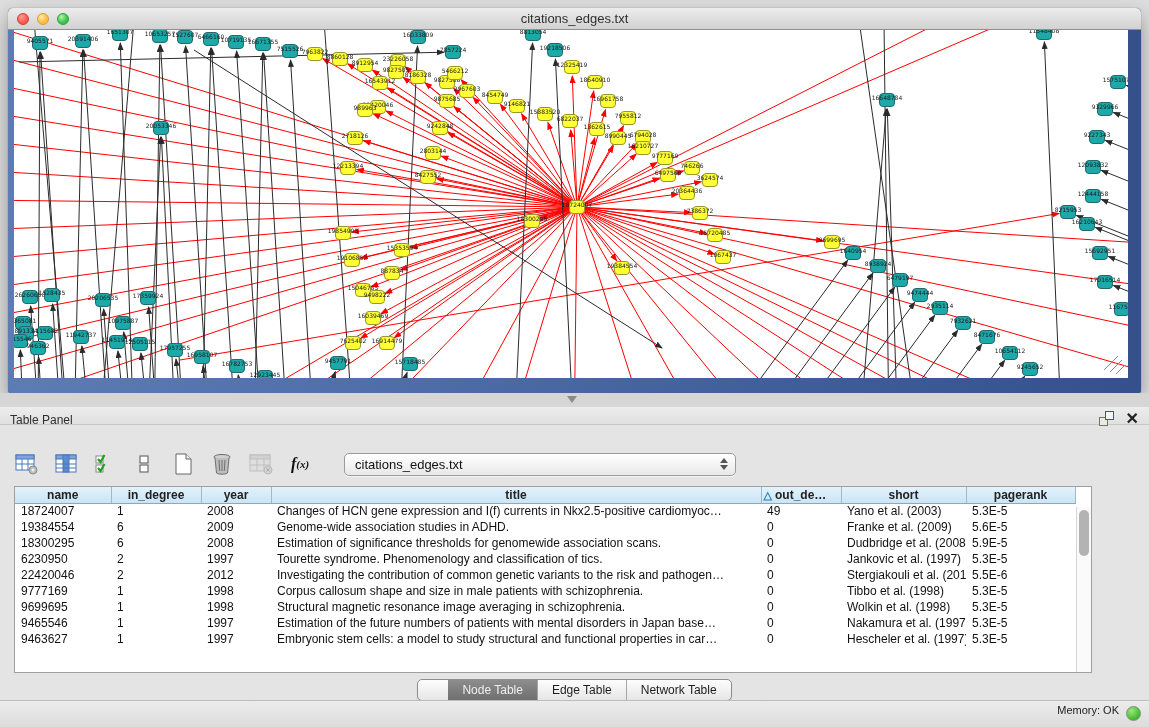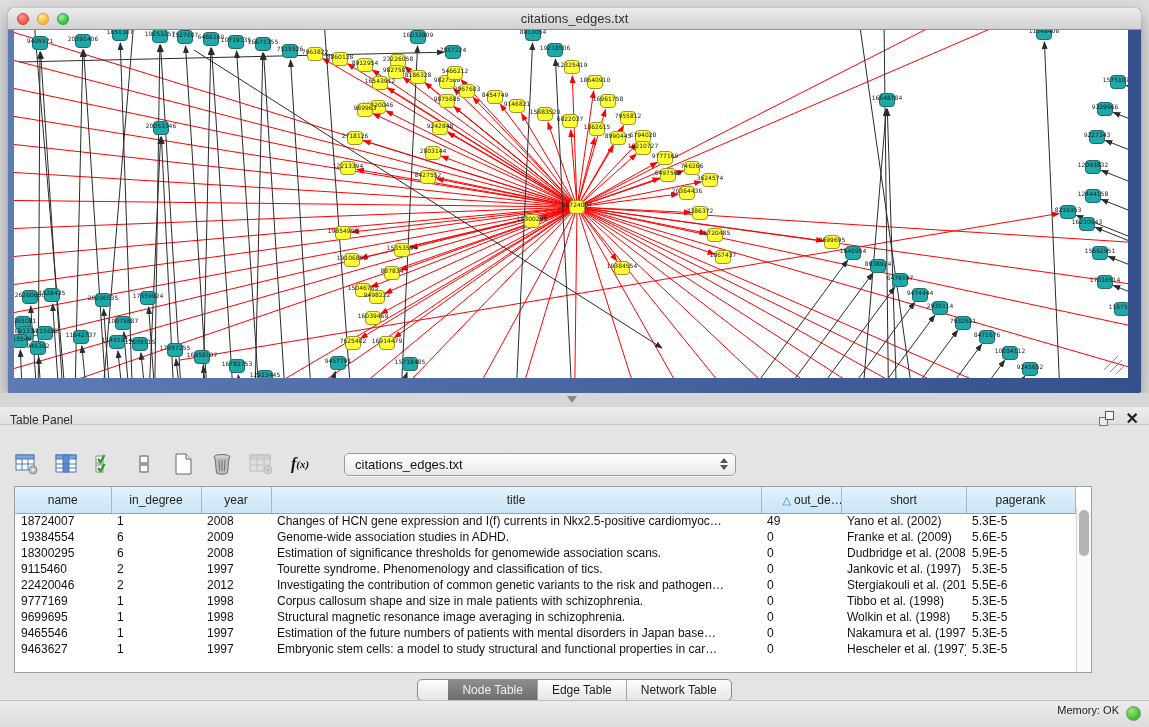--- a/index.html
+++ b/index.html
@@ -43,22 +43,22 @@
   .table-select { margin-left:18px; width:392px; height:23px; border:1px solid #9b9b9b; border-radius:5px;
     background:linear-gradient(#ffffff,#e8e8e8); position:relative; display:flex; align-items:center; box-shadow:0 1px 0 rgba(255,255,255,.7); }
   .table-select .sel-text { font-size:13px; color:#111; padding-left:10px; }
   .select-arrows { position:absolute; right:7px; top:4px; display:flex; flex-direction:column; gap:2px; }
   .select-arrows i { width:0; height:0; border-left:4px solid transparent; border-right:4px solid transparent; display:block; }
   .select-arrows .up { border-bottom:5px solid #555; }
   .select-arrows .dn { border-top:5px solid #555; }
 
   .table-wrap { position:absolute; left:14px; top:79px; width:1078px; height:187px; background:#ffffff; border:1px solid #9f9f9f; }
   table.data { border-collapse:collapse; table-layout:fixed; width:1060px; font-size:12px; }
-  table.data th { height:26px; background:linear-gradient(#e3f2fb,#c9e5f5); border-right:1px solid #9fb9c9; border-bottom:1px solid #8aa9bc;
-    font-weight:normal; color:#222; text-align:center; overflow:hidden; white-space:nowrap; }
+  table.data th { height:16px; background:linear-gradient(#e3f2fb,#c9e5f5); border-right:1px solid #9fb9c9; border-bottom:1px solid #8aa9bc;
+    font-weight:bold; color:#222; text-align:center; overflow:hidden; white-space:nowrap; }
   table.data td { height:16px; padding:0 6px; color:#111; white-space:nowrap; overflow:hidden; text-overflow:clip; }
   .sort-tri { color:#2a7fb5; font-size:11px; margin-right:3px; }
   .vscroll { position:absolute; right:0; top:20px; bottom:0; width:15px; background:#fafafa; border-left:1px solid #d5d5d5; }
   .vthumb { position:absolute; left:2px; top:3px; width:10px; height:46px; border-radius:6px; background:#b3b3b3; }
 
   .tabs { position:absolute; left:0; right:0; top:272px; display:flex; justify-content:center; }
   .seg { display:flex; border:1px solid #8e8e8e; border-radius:5px; overflow:hidden; background:linear-gradient(#fdfdfd,#e6e6e6); box-shadow:0 1px 1px rgba(0,0,0,.15); }
   .seg .tab { padding:3px 14px; font-size:12px; color:#1d1d1d; border-right:1px solid #a5a5a5; }
   .seg .tab:last-child { border-right:none; }
   .seg .tab.sel { background:linear-gradient(#8d8d8d,#6e6e6e); color:#efefef;margin-left:30px; }
@@ -780,33 +780,33 @@
           <col style="width: 80px;">
           <col style="width: 125px;">
           <col style="width: 109px;">
         </colgroup>
       <thead>
           <tr>
             <th>name</th>
             <th>in_degree</th>
             <th>year</th>
             <th>title</th>
-            <th style="text-align: left; padding-left: 21px;"><span class="sort-tri">△</span>out_de…</th>
+            <th style="text-align: left; padding-left: 2px;"><span class="sort-tri">△</span>out_de…</th>
             <th>short</th>
             <th>pagerank</th>
           </tr>
         </thead>
       <tbody>
           <tr>
             <td>18724007</td>
             <td>1</td>
             <td>2008</td>
             <td>Changes of HCN gene expression and I(f) currents in Nkx2.5-positive cardiomyoc…</td>
             <td>49</td>
-            <td>Yano et al. (2002)</td>
+            <td>Yano et al. (2003)</td>
             <td>5.3E-5</td>
           </tr>
           <tr>
             <td>19384554</td>
             <td>6</td>
             <td>2009</td>
             <td>Genome-wide association studies in ADHD.</td>
             <td>0</td>
             <td>Franke et al. (2009)</td>
             <td>5.6E-5</td>
@@ -814,21 +814,21 @@
           <tr>
             <td>18300295</td>
             <td>6</td>
             <td>2008</td>
             <td>Estimation of significance thresholds for genomewide association scans.</td>
             <td>0</td>
             <td>Dudbridge et al. (2008)</td>
             <td>5.9E-5</td>
           </tr>
           <tr>
-            <td>9115460</td>
+            <td>6230950</td>
             <td>2</td>
             <td>1997</td>
             <td>Tourette syndrome. Phenomenology and classification of tics.</td>
             <td>0</td>
             <td>Jankovic et al. (1997)</td>
             <td>5.3E-5</td>
           </tr>
           <tr>
             <td>22420046</td>
             <td>2</td>

